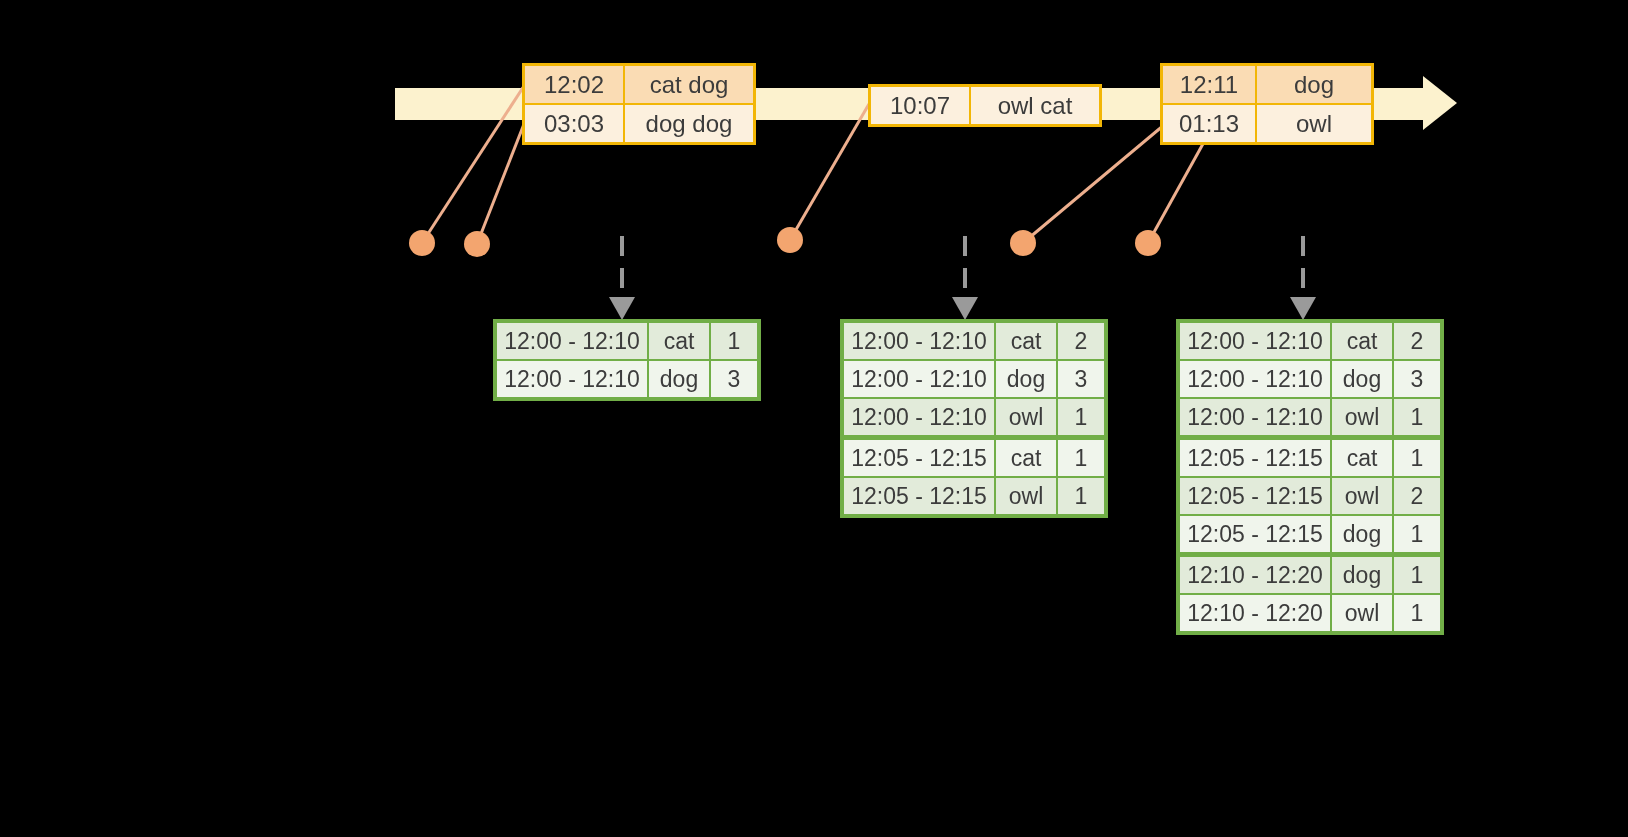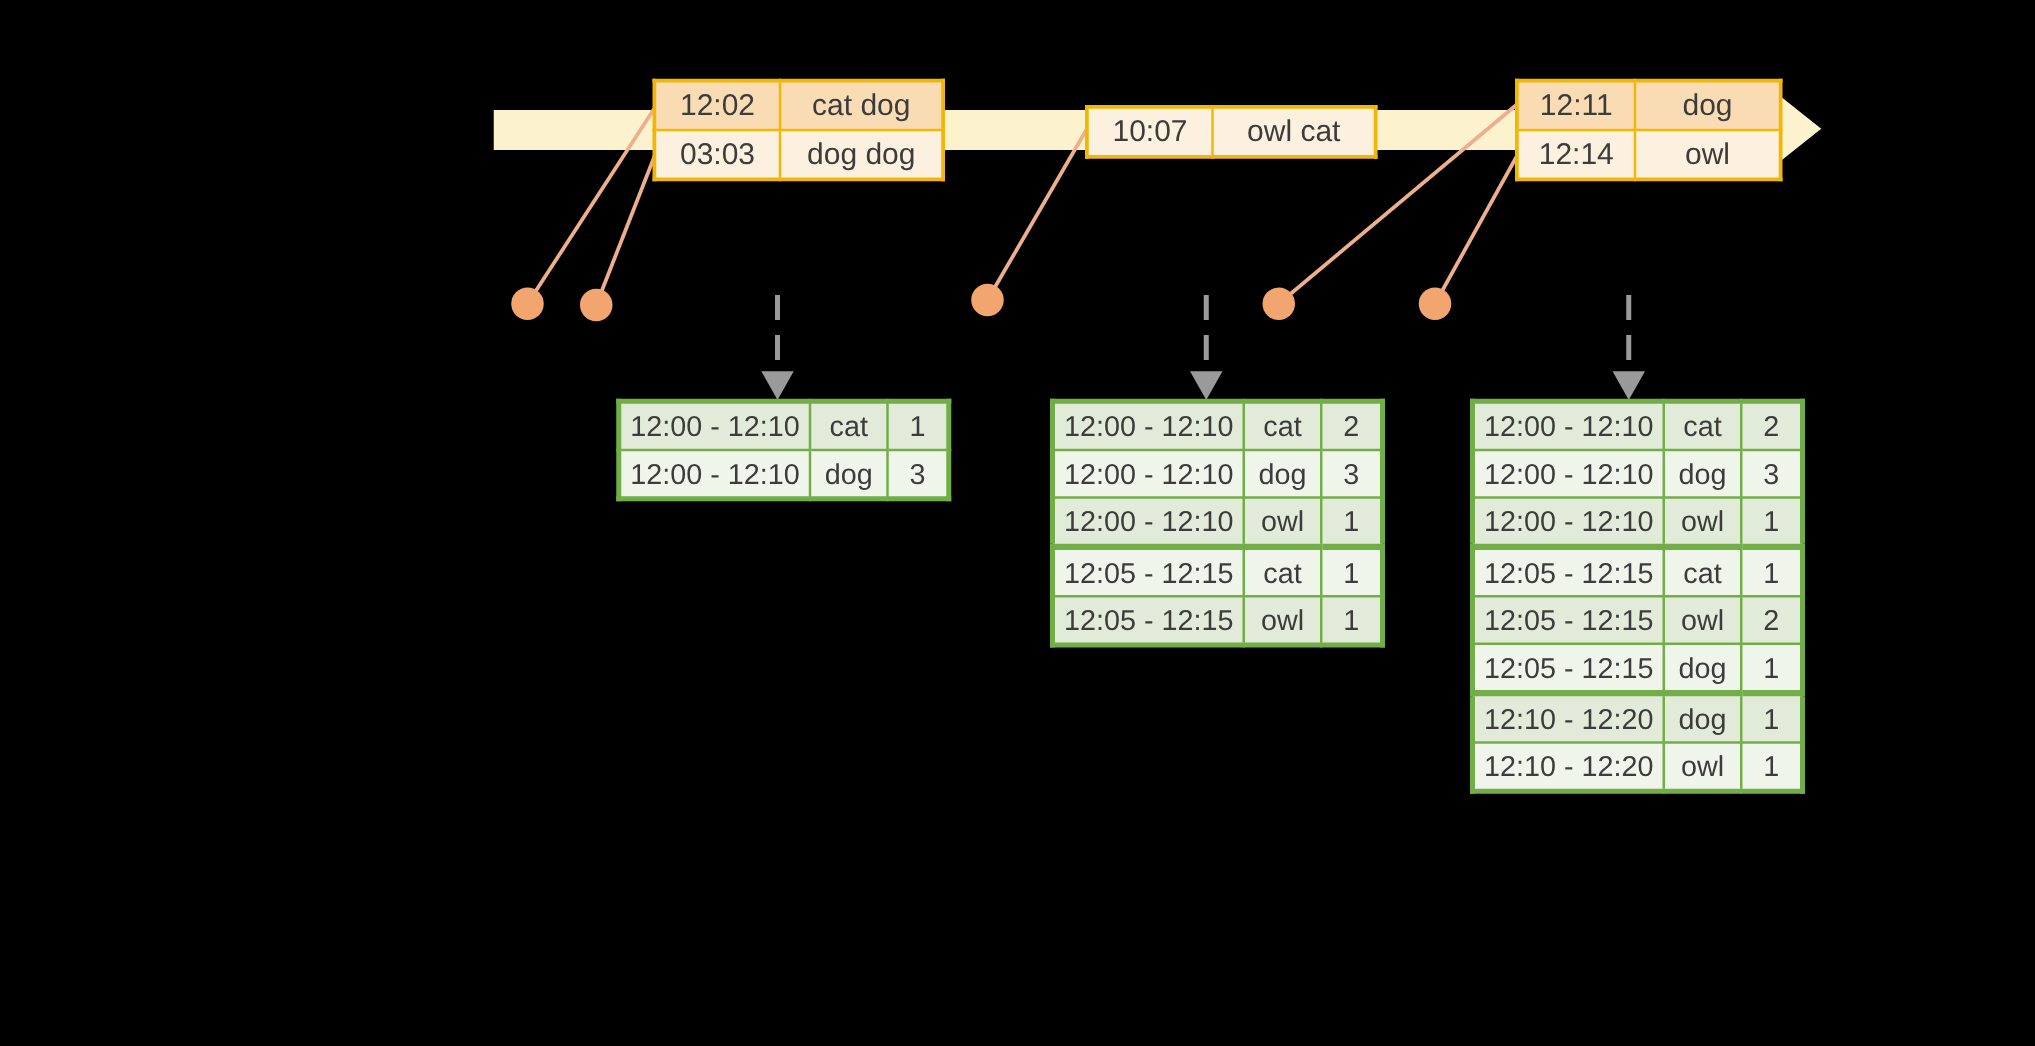--- a/index.html
+++ b/index.html
@@ -90,28 +90,28 @@
 
   <table class="event-table" style="left:868px; top:84px;">
     <tbody>
         <tr class="row-cream">
       <td class="t-time">10:07</td>
       <td class="t-words">owl cat</td>
     </tr>
   </tbody>
     </table>
 
-  <table class="event-table" style="left:1212px; top:63px;">
+  <table class="event-table" style="left:1160px; top:63px;">
     <tbody>
         <tr class="row-peach">
       <td class="t-time" style="width:76px;">12:11</td>
       <td class="t-words" style="width:98px;">dog</td>
     </tr>
     <tr class="row-cream">
-      <td class="t-time" style="width:76px;">12:14</td>
+      <td class="t-time" style="width:76px;">01:13</td>
       <td class="t-words" style="width:98px;">owl</td>
     </tr>
   </tbody>
     </table>
 
   <table class="result-table" style="left:493px; top:319px;">
     <tbody>
         <tr class="row-gdark">
       <td class="r-window">12:00 - 12:10</td>
       <td class="r-word">cat</td>

